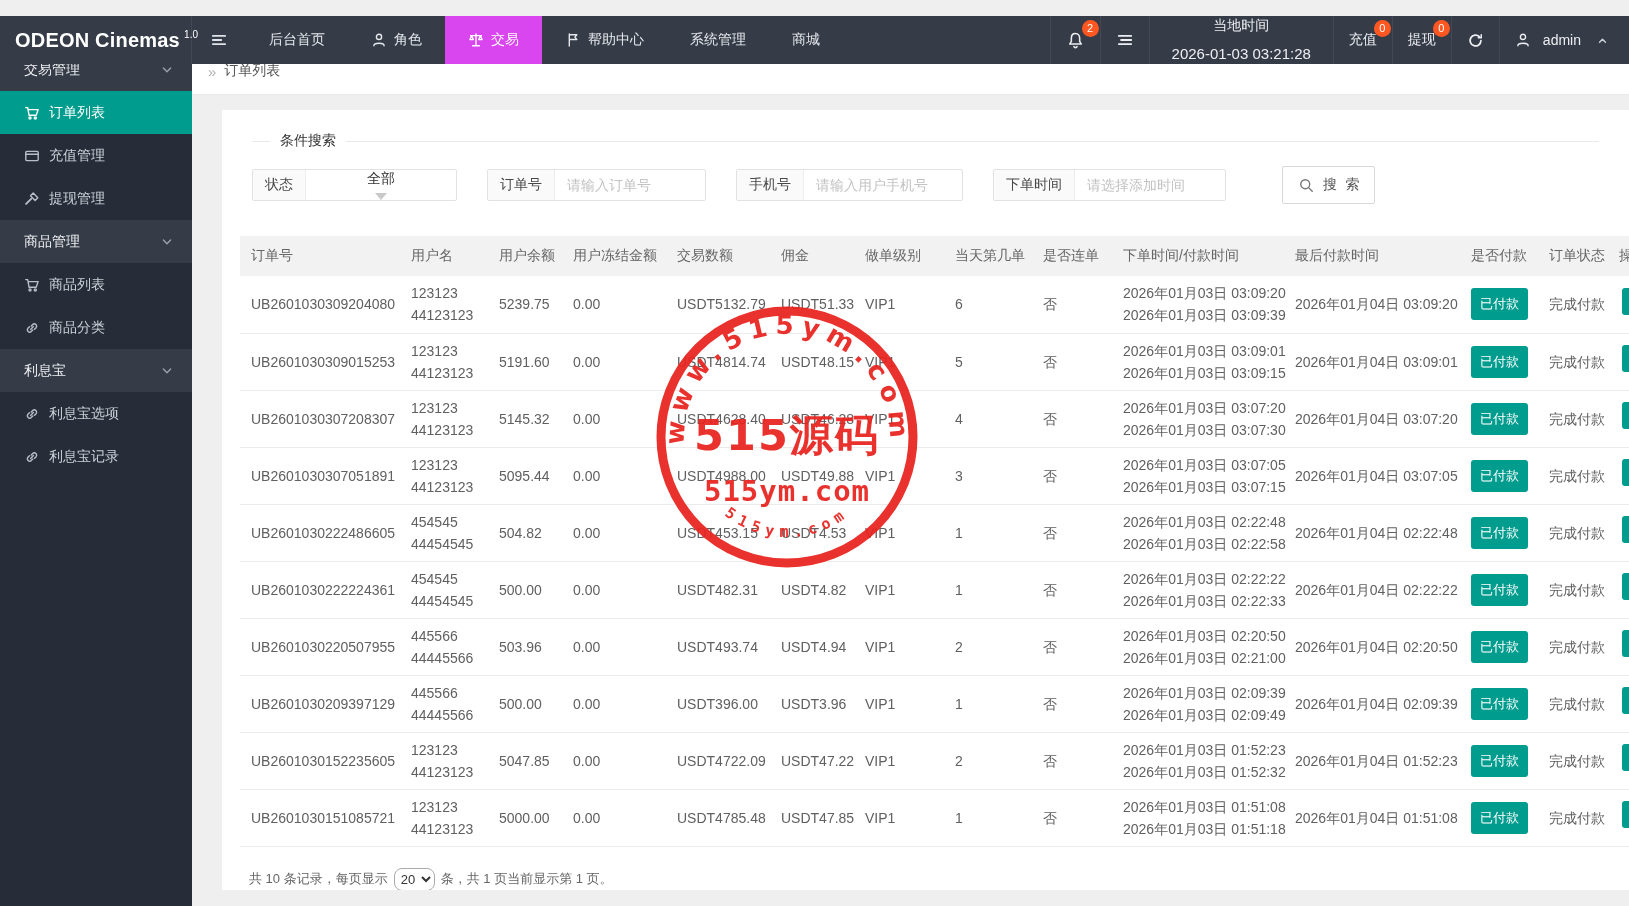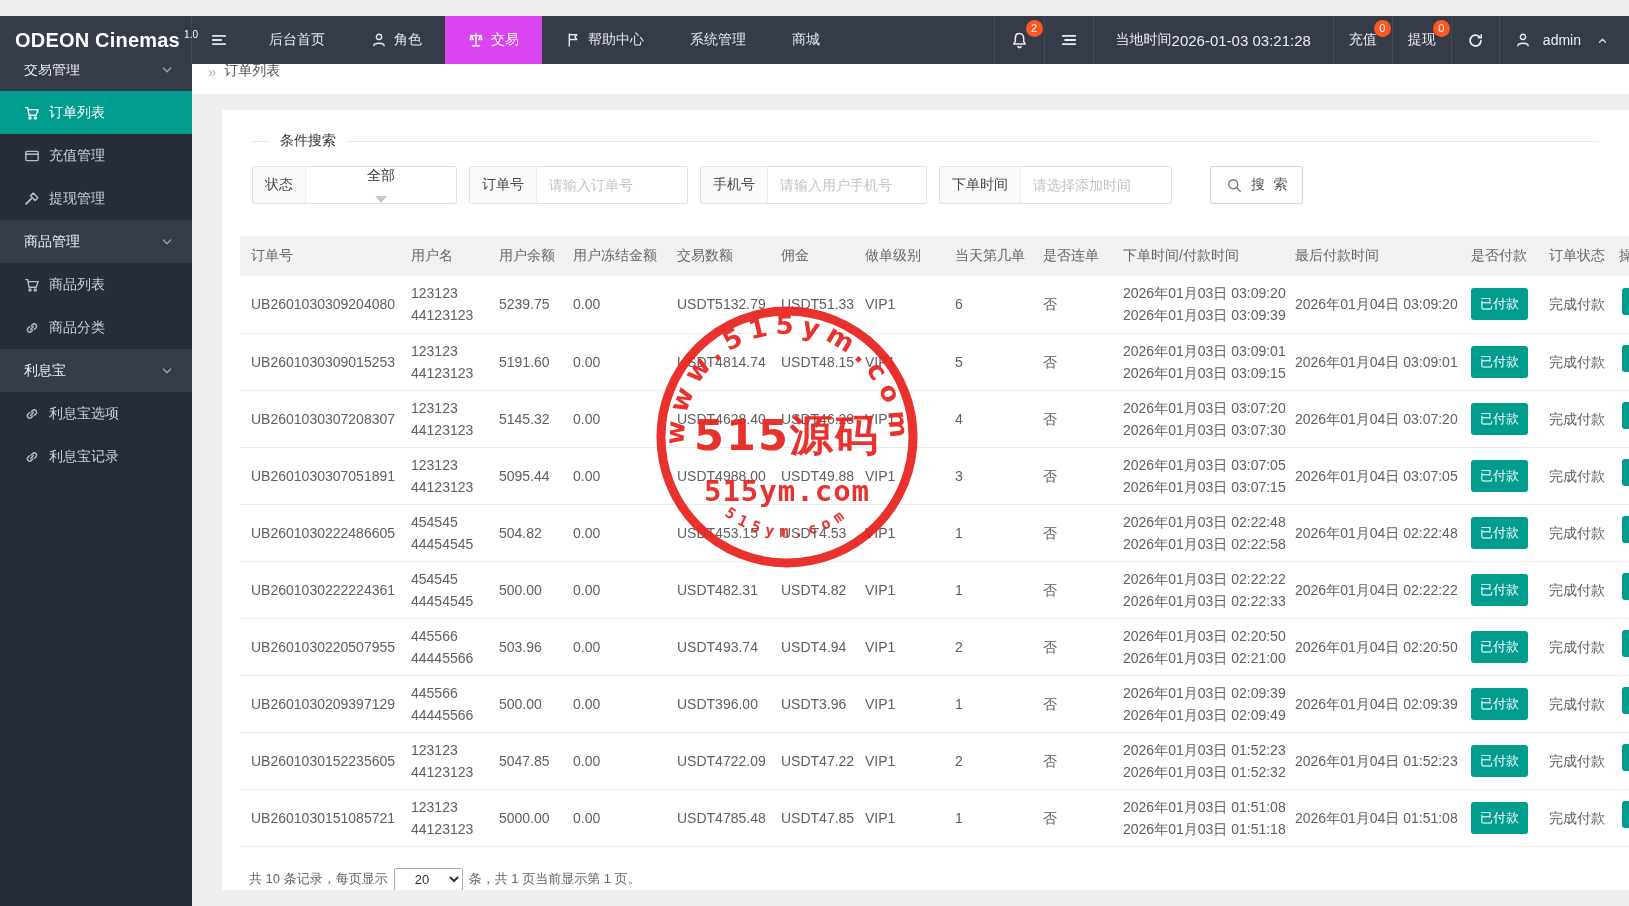--- a/index.html
+++ b/index.html
@@ -12,21 +12,21 @@
   .logo sup { font-size:10px; font-weight:normal; margin-left:4px; transform:translateY(-6px); }
   .nav-toggle { width:54px; display:flex; align-items:center; justify-content:center; cursor:pointer; color:#dfe2e8; }
   .nav-menu { display:flex; align-items:stretch; }
   .nav-item { display:flex; align-items:center; gap:7px; padding:0 23px; font-size:14px; color:#e4e7ec; cursor:pointer; white-space:nowrap; }
   .nav-item .mi { display:flex; }
   .nav-item.active { background:#d946ef; color:#fff; }
   .nav-right { margin-left:auto; display:flex; align-items:stretch; }
   .chip { position:relative; display:flex; align-items:center; padding:0 15px; font-size:14px; color:#eceef2; border-left:1px solid rgba(255,255,255,.07); cursor:pointer; }
   .chip:last-child { padding-right:20px; }
   .badge { position:absolute; top:4px; right:1px; min-width:17px; height:17px; line-height:17px; padding:0 4px; background:#ff5722; color:#fff; font-size:11px; border-radius:9px; text-align:center; }
-  .time-block { display:flex; flex-direction:row; align-items:center; justify-content:space-between; line-height:1.4; padding:0 22px; cursor:default; }
+  .time-block { display:flex; flex-direction:column; align-items:center; justify-content:space-between; line-height:1.4; padding:0 22px; cursor:default; }
   .time-block .tv { font-size:15px; }
   .user-chip { gap:12px; }
   .user-chip .uc-caret { display:flex; margin-left:3px; color:#cfd4dc; }
 
   
   .sidebar { position:absolute; top:48px; left:0; bottom:0; width:192px; background:#272d38; z-index:15; }
   .side-row { height:43px; display:flex; align-items:center; padding-left:24px; font-size:14px; color:#ccd1d9; position:relative; cursor:pointer; }
   .side-row.group { background:#353b47; color:#eef0f3; }
   .side-row .chev { position:absolute; right:17px; display:flex; color:#9aa1ad; }
   .side-row .ic { display:flex; margin-right:9px; color:#b9bfc9; }
@@ -37,41 +37,41 @@
   .main { position:absolute; top:48px; left:192px; right:0; bottom:0; background:#efefef; overflow:hidden; }
   .breadcrumb { height:47px; background:#fff; border-bottom:1px solid #e9e9e9; display:flex; align-items:center; padding-left:16px; font-size:14px; color:#555; }
   .crumb-arrow { color:#b3b3b3; margin-right:8px; font-size:15px; }
 
   .card { position:absolute; left:30px; top:62px; right:0; bottom:16px; background:#fff; padding:16px 0 0 18px; overflow:hidden; }
 
   fieldset.search-field { border:none; border-top:1px solid #e9e9e9; margin:6px 30px 0 12px; }
   fieldset.search-field legend { font-size:14px; color:#333; padding:0 10px; margin-left:18px; }
 
   .filter-row { display:flex; align-items:center; margin:16px 0 0 12px; }
-  .fgroup { display:flex; align-items:stretch; height:38px; border:1px solid #e2e2e2; margin-right:12px; background:#fff; border-radius:2px; }
+  .fgroup { display:flex; align-items:stretch; height:32px; border:1px solid #e2e2e2; margin-right:30px; background:#fff; border-radius:2px; }
   .flabel { display:flex; align-items:center; padding:0 12px; background:#fafafa; border-right:1px solid #ededed; font-size:14px; color:#484848; white-space:nowrap; }
   .finput { border:none; outline:none; padding:0 12px; font-size:14px; color:#333; width:150px; background:transparent; }
   .finput::placeholder { color:#c3c3c3; }
   .fselect { display:flex; align-items:center; justify-content:space-between; width:150px; padding:0 12px; font-size:14px; color:#333; cursor:pointer;flex-direction:column; }
   .fselect .caret { width:0; height:0; border-left:6px solid transparent; border-right:6px solid transparent; border-top:7px solid #c9c9c9; }
   .search-btn { display:flex; align-items:center; gap:8px; height:38px; padding:0 15px; margin-left:26px; border:1px solid #d8d8d8; background:#fff; border-radius:2px; font-size:14px; color:#555; cursor:pointer;font-family:Liberation Mono, monospace; }
   .search-btn .sic { display:flex; color:#777; }
 
   
   .table-wrap { margin-top:32px; width:1389px; overflow:hidden; }
   table.orders { border-collapse:collapse; table-layout:fixed; width:1460px; font-size:14px; color:#606060; }
   table.orders thead tr { background:#f2f2f2; height:40px; }
   table.orders th { font-weight:normal; color:#666; text-align:left; padding-left:11px; white-space:nowrap; }
   table.orders tbody tr { height:57px; border-bottom:1px solid #ebebeb; }
   table.orders td { padding-left:11px; vertical-align:middle; line-height:22px; white-space:nowrap; }
   .badge-paid { display:inline-block; background:#009c8e; color:#fff; font-size:13px; padding:5px 9px; border-radius:3px; cursor:pointer; }
   .action-btn { display:inline-block; width:42px; height:27px; background:#009c8e; border:none; border-radius:3px; margin-left:3px; cursor:pointer; }
 
   .page-info { display:flex; align-items:center; gap:6px; margin:21px 0 0 9px; font-size:13px; color:#666; }
-  .size-select { border:1px solid #ababab; border-radius:2px; font-size:13px; color:#333; padding:2px 16px; background:#fff; }
+  .size-select { border:1px solid #ababab; border-radius:8px; font-size:13px; color:#333; padding:2px 2px; background:#fff; }
 
   
   .stamp { position:absolute; left:647px; top:297px; width:280px; height:280px; z-index:50; pointer-events:none; opacity:.93; }
 </style>
 </head>
 <body>
 
 <header class="navbar">
   <div class="logo">
     <span>ODEON Cinemas</span>

